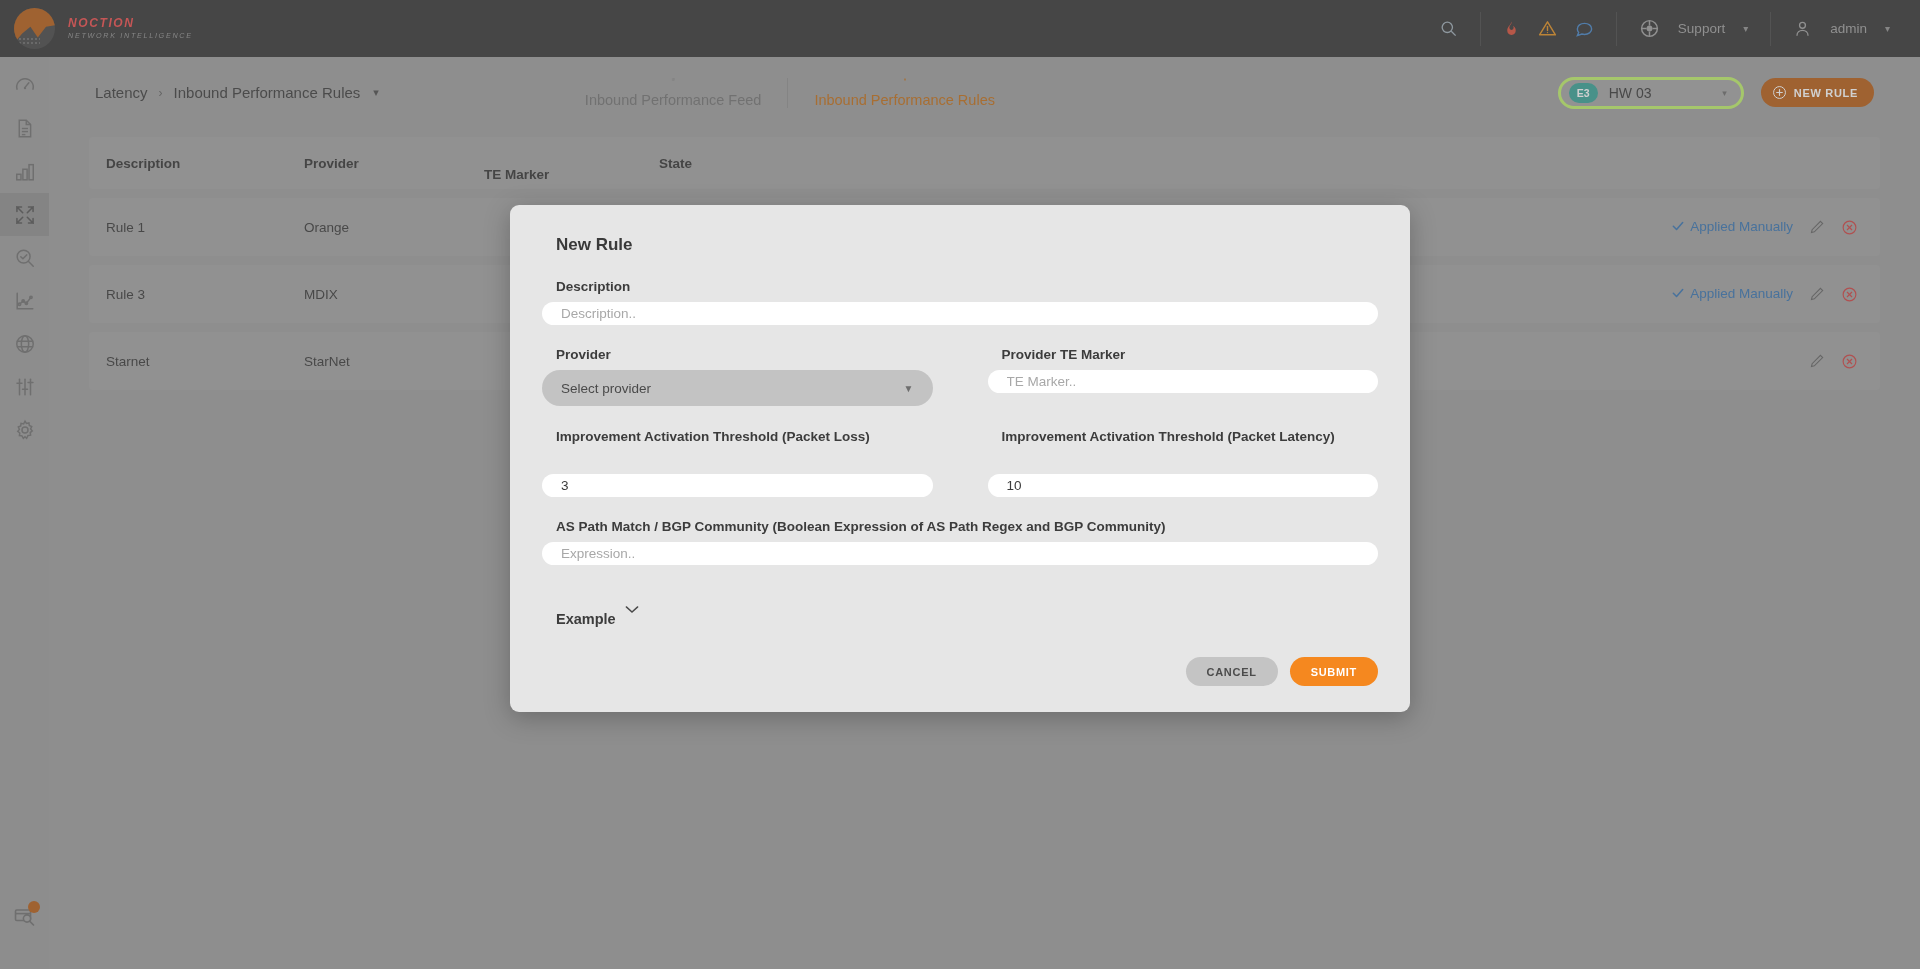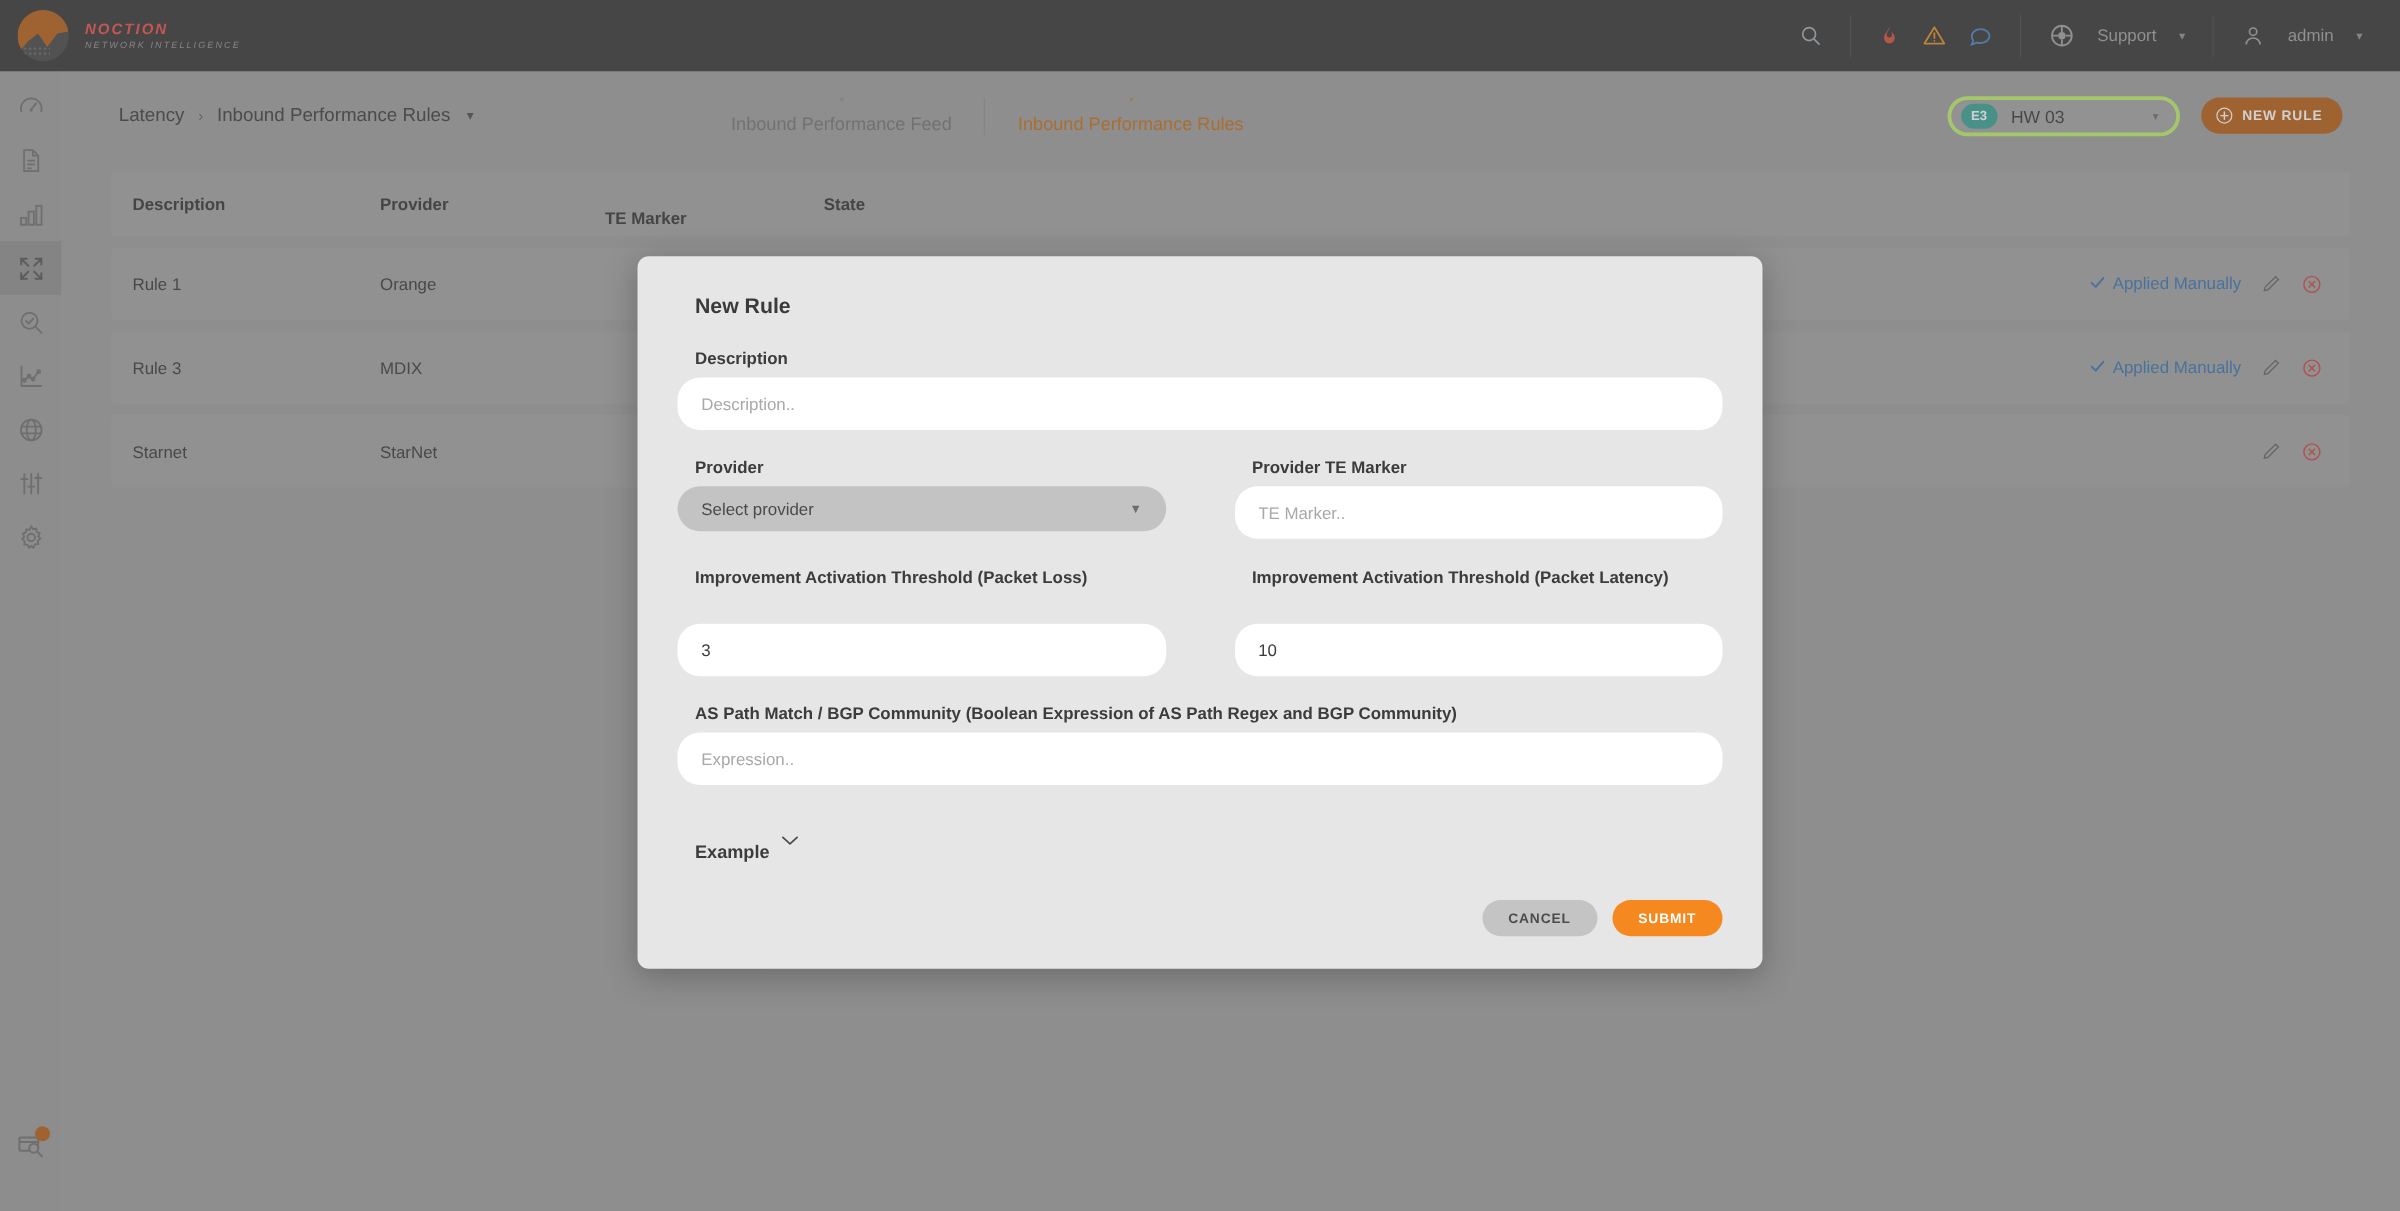--- a/index.html
+++ b/index.html
@@ -160,21 +160,21 @@
     background: #e6e6e6;
     border-radius: 9px;
     box-shadow: 0 6px 26px rgba(0,0,0,.25);
     padding: 30px 32px 26px 32px;
     z-index: 50;
   }
   .modal-title { font-size: 17px; font-weight: bold; color: #3a3a3a; margin: 0 0 24px 14px; }
   .f-label { font-size: 13.5px; font-weight: bold; color: #3c3c3c; margin: 0 0 8px 14px; }
   .f-label.two { line-height: 1.35; }
   .f-input {
-    width: 100%; height: 42px; border-radius: 18px; border: none;
+    width: 100%; height: 23px; border-radius: 18px; border: none;
     background: #fff; padding: 0 19px; font-size: 13.5px; color: #3a3a3a;
     font-family: inherit; outline: none;
   }
   .f-input::placeholder { color: #a8a8a8; }
   .f-select {
     width: 100%; height: 36px; border-radius: 18px; border: none;
     background: #c3c3c3; padding: 0 19px; font-size: 13.5px; color: #4a4a4a;
     display: flex; align-items: center; cursor: pointer;
   }
   .f-select .sc { margin-left: auto; font-size: 10px; color: #6e6e6e; }

